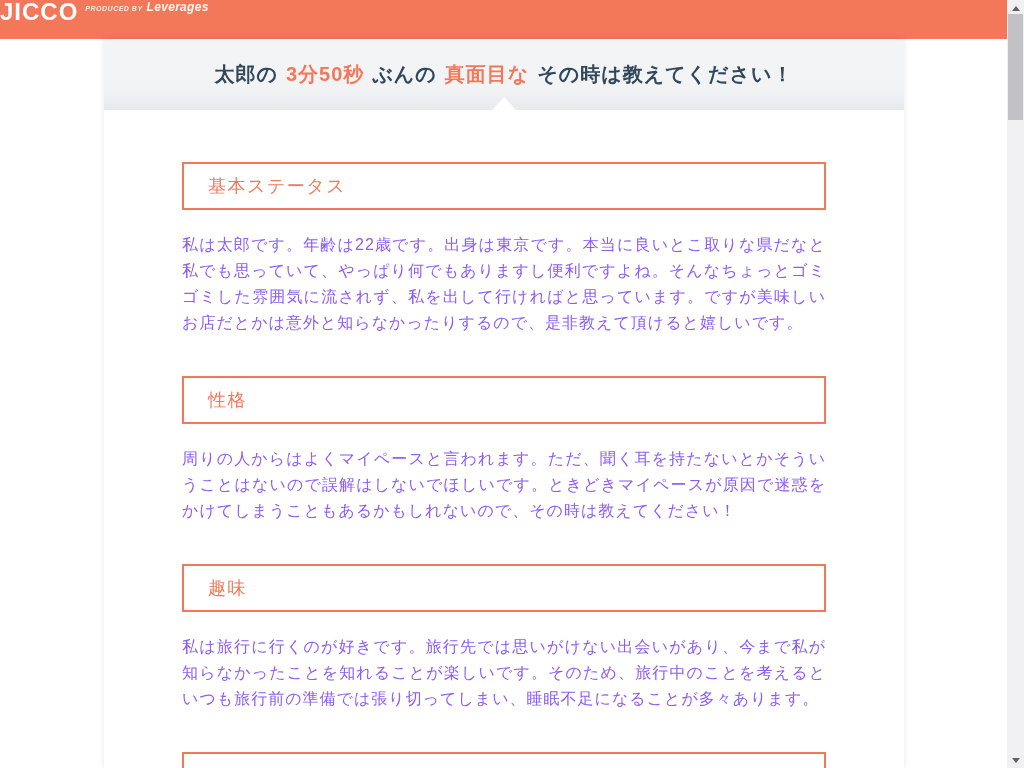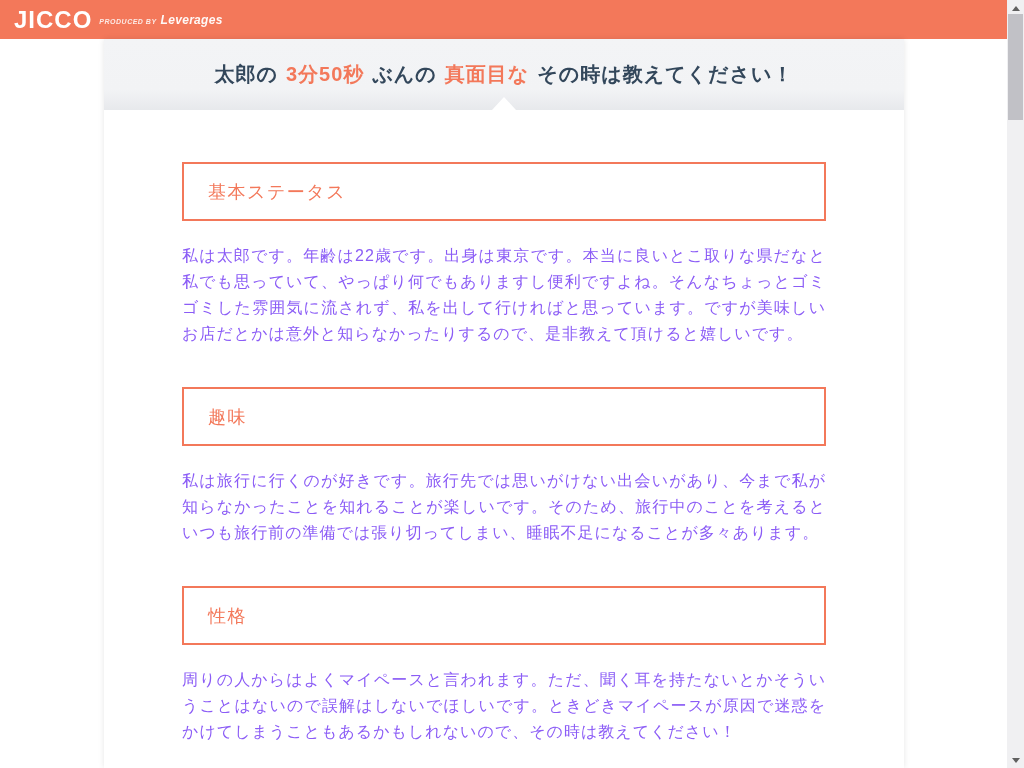--- a/index.html
+++ b/index.html
@@ -9,22 +9,21 @@
     background: #ffffff;
     position: relative;
   }
   .viewport { position: absolute; inset: 0; }
 
   
   .app-header {
     position: absolute; left: 0; top: 0;
     width: 1007px; height: 39px;
     background: #f3785a;
-    display: flex; align-items: center;
-    padding-left: 14px;
+    display: flex; align-items: flex-start;
   }
   .logo {
     color: #ffffff; font-size: 24px; font-weight: bold;
     letter-spacing: 1px; line-height: 1;
   }
   .produced { margin-left: 7px; display: flex; align-items: baseline; font-style: italic; }
   .produced-by {
     color: rgba(255,255,255,0.85); font-size: 7px; font-weight: bold;
     letter-spacing: 0.5px; margin-right: 4px;
   }
@@ -61,21 +60,21 @@
     border-right: 12px solid transparent;
     border-bottom: 13px solid #ffffff;
   }
 
   
   .content {
     width: 644px; margin: 0 auto; padding-top: 52px;
   }
   .section-box {
     border: 2px solid #f3785a;
-    height: 59px;
+    height: 48px;
     display: flex; align-items: center;
     padding-left: 24px;
     margin-bottom: 22px;
   }
   .section-heading {
     color: #f3785a; font-size: 18px; letter-spacing: 1.5px;
   }
   .section-body {
     color: #8b5cf6; font-size: 16px; line-height: 26px;
     letter-spacing: 1px;
@@ -141,30 +140,30 @@
 
       <div class="section">
         <div class="section-box">
           <span class="section-heading">基本ステータス</span>
         </div>
         <p class="section-body">私は太郎です。年齢は22歳です。出身は東京です。本当に良いとこ取りな県だなと私でも思っていて、やっぱり何でもありますし便利ですよね。そんなちょっとゴミゴミした雰囲気に流されず、私を出して行ければと思っています。ですが美味しいお店だとかは意外と知らなかったりするので、是非教えて頂けると嬉しいです。</p>
       </div>
 
       <div class="section">
         <div class="section-box">
-          <span class="section-heading">趣味</span>
+          <span class="section-heading">性格</span>
         </div>
-        <p class="section-body">私は旅行に行くのが好きです。旅行先では思いがけない出会いがあり、今まで私が知らなかったことを知れることが楽しいです。そのため、旅行中のことを考えるといつも旅行前の準備では張り切ってしまい、睡眠不足になることが多々あります。</p>
+        <p class="section-body">周りの人からはよくマイペースと言われます。ただ、聞く耳を持たないとかそういうことはないので誤解はしないでほしいです。ときどきマイペースが原因で迷惑をかけてしまうこともあるかもしれないので、その時は教えてください！</p>
       </div>
 
       <div class="section">
         <div class="section-box">
-          <span class="section-heading">性格</span>
+          <span class="section-heading">趣味</span>
         </div>
-        <p class="section-body">周りの人からはよくマイペースと言われます。ただ、聞く耳を持たないとかそういうことはないので誤解はしないでほしいです。ときどきマイペースが原因で迷惑をかけてしまうこともあるかもしれないので、その時は教えてください！</p>
+        <p class="section-body">私は旅行に行くのが好きです。旅行先では思いがけない出会いがあり、今まで私が知らなかったことを知れることが楽しいです。そのため、旅行中のことを考えるといつも旅行前の準備では張り切ってしまい、睡眠不足になることが多々あります。</p>
       </div>
 
       <div class="section">
         <div class="section-box"></div>
       </div>
 
     </div>
   </main>
 
   <div class="scrollbar">

